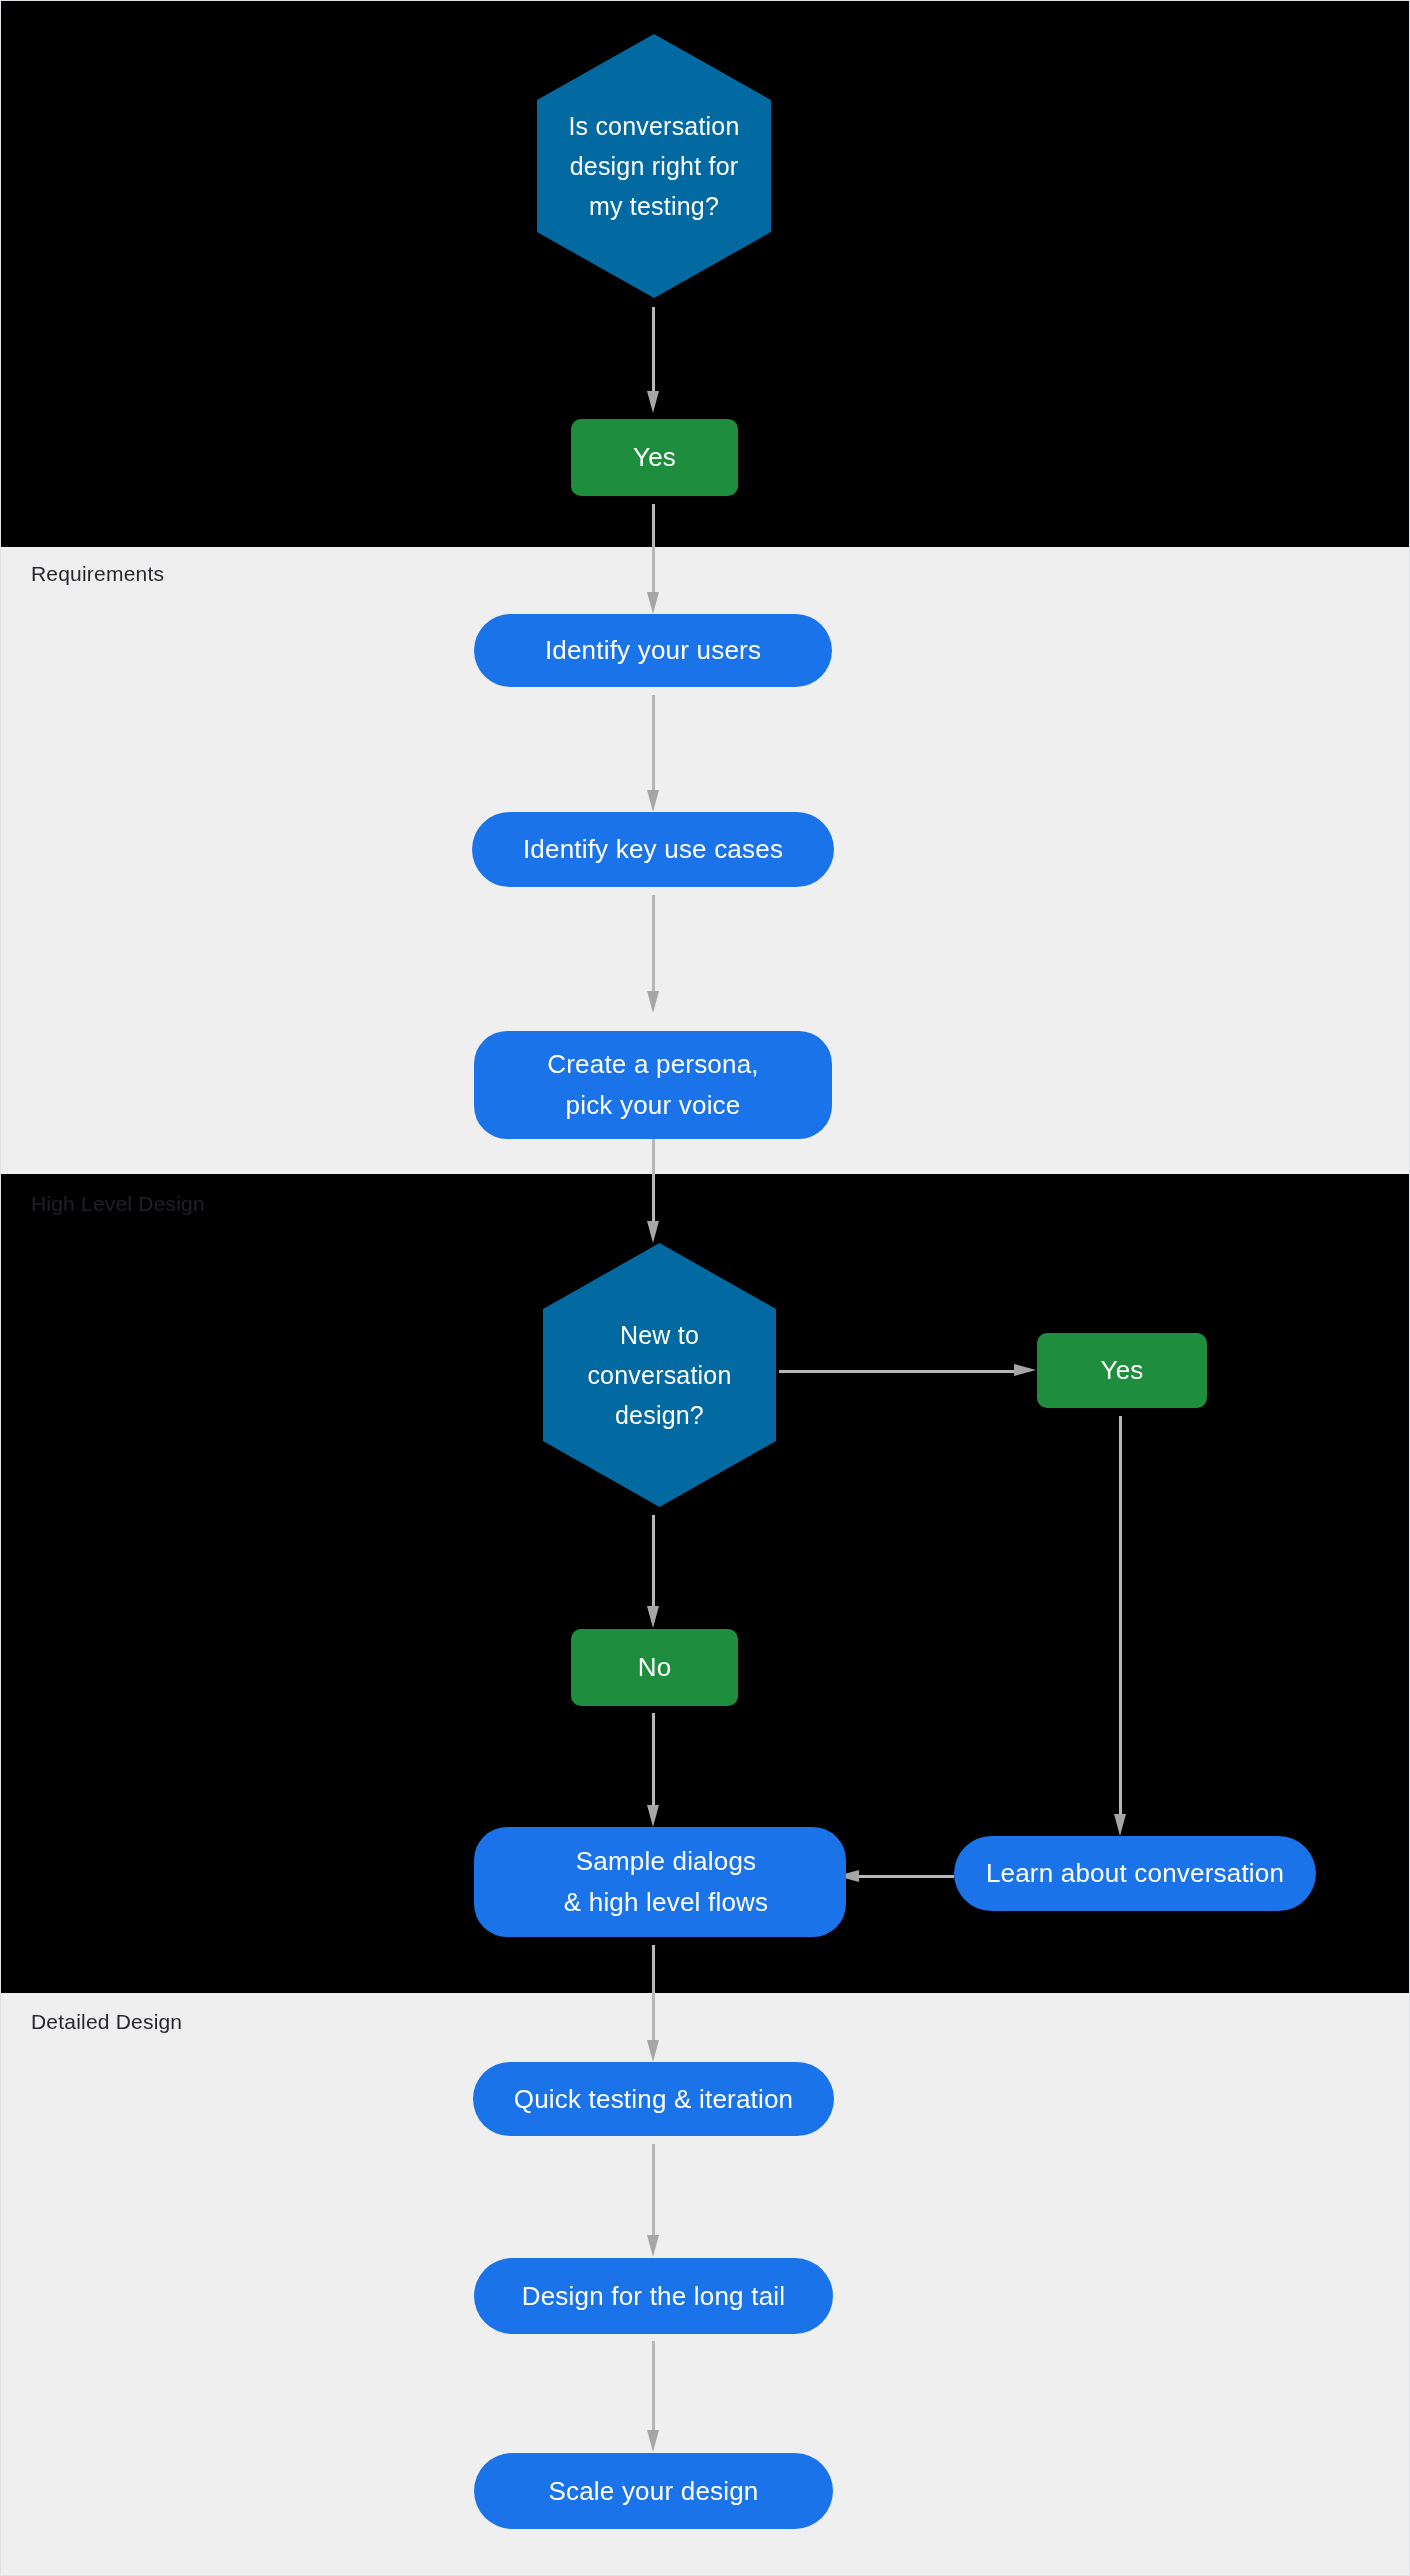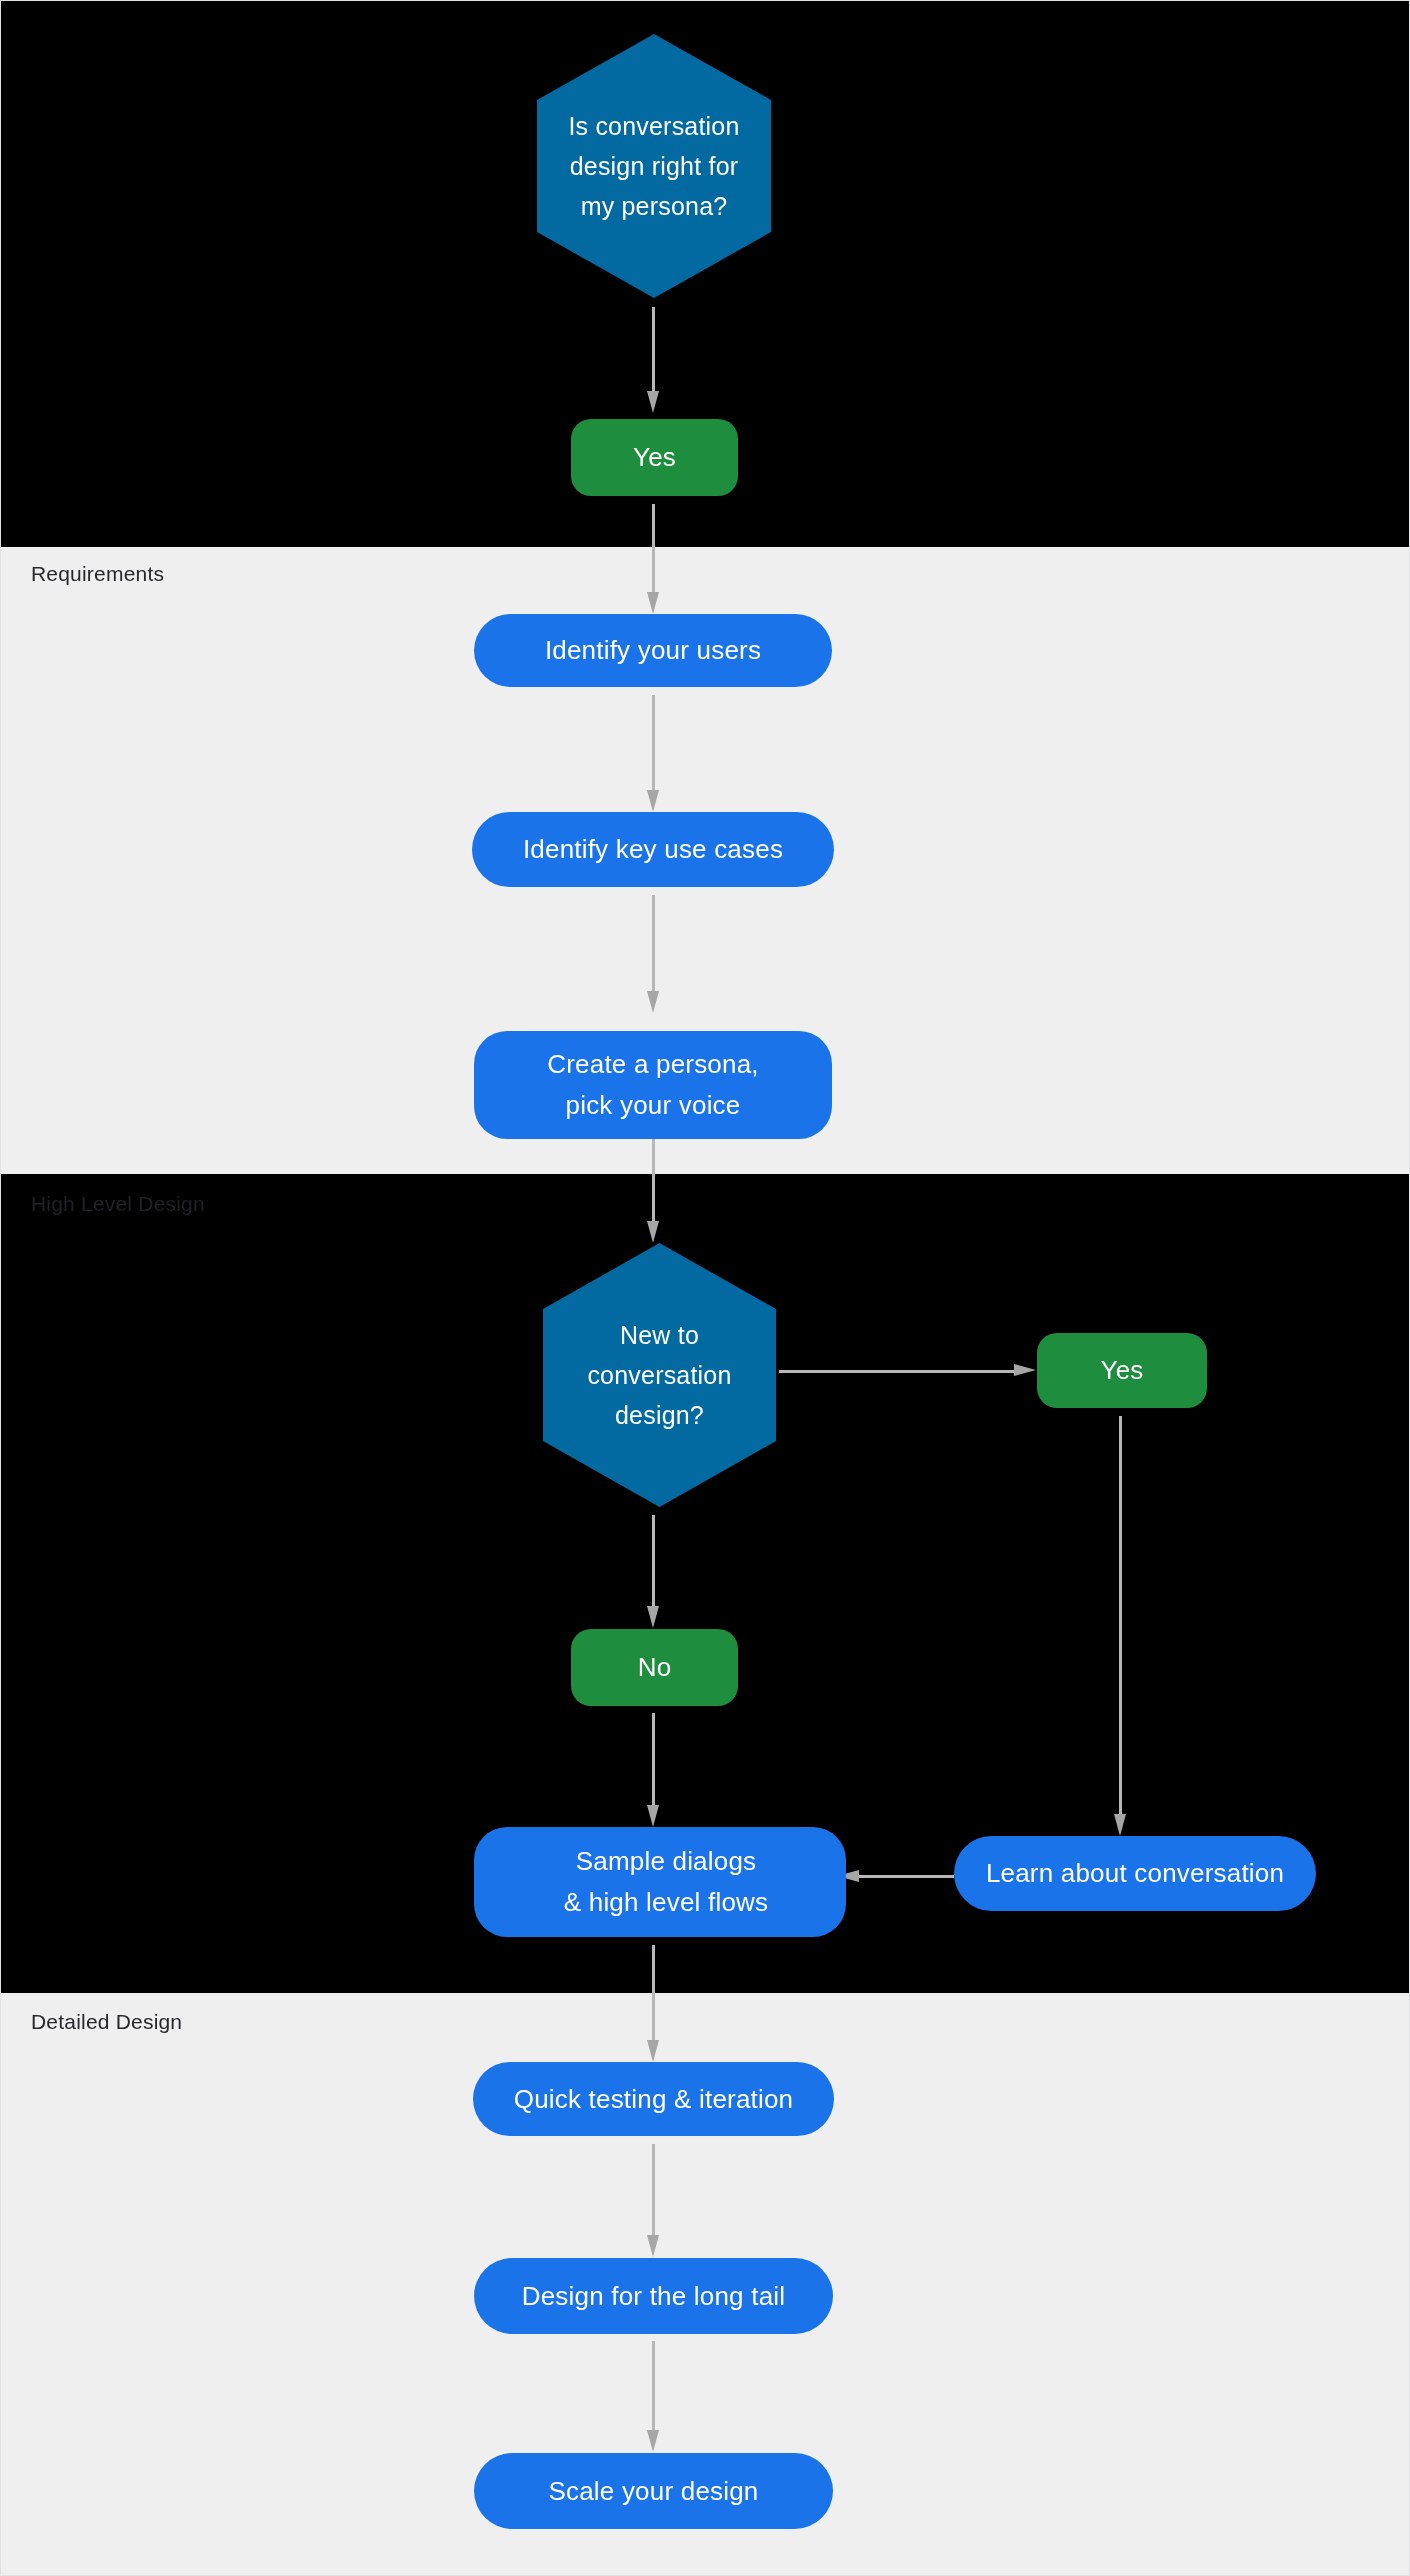--- a/index.html
+++ b/index.html
@@ -33,21 +33,21 @@
     letter-spacing:0.2px;
     z-index:10;
   }
   .node .line{display:block;}
   .hex{
     background:#0369a1;
     clip-path:polygon(50% 0%,100% 25%,100% 75%,50% 100%,0% 75%,0% 25%);
     font-size:25px;
     line-height:40px;
   }
-  .green{background:#1E8E3E;border-radius:20px;}
+  .green{background:#1E8E3E;border-radius:10px;}
   .blue-pill{background:#1A73E8;border-radius:39px;}
   .blue-box{background:#1A73E8;border-radius:33px;line-height:41px;}
   .vline{position:absolute;width:2.8px;background:#b7b7b7;z-index:5;}
   .hline{position:absolute;height:2.8px;background:#b7b7b7;z-index:5;}
   .head-down{
     position:absolute;width:0;height:0;z-index:5;
     border-left:6.5px solid transparent;border-right:6.5px solid transparent;
     border-top:22px solid #a6a6a6;
   }
   .head-right{
@@ -108,21 +108,21 @@
 
   <div class="vline" style="left:652px;top:2144px;height:92px;"></div>
   <div class="head-down" style="left:647px;top:2235px;"></div>
 
   <div class="vline" style="left:652px;top:2341px;height:89px;"></div>
   <div class="head-down" style="left:647px;top:2430px;"></div>
 
   <div class="node hex" style="left:537px;top:34px;width:234px;height:264px;">
     <span class="line">Is conversation</span>
     <span class="line">design right for</span>
-    <span class="line">my persona?</span>
+    <span class="line">my testing?</span>
   </div>
 
   <div class="node green" style="left:571px;top:419px;width:167px;height:77px;">
     <span>Yes</span>
   </div>
 
   <div class="node blue-pill" style="left:474px;top:614px;width:358px;height:73px;">
     <span>Identify your users</span>
   </div>
 

